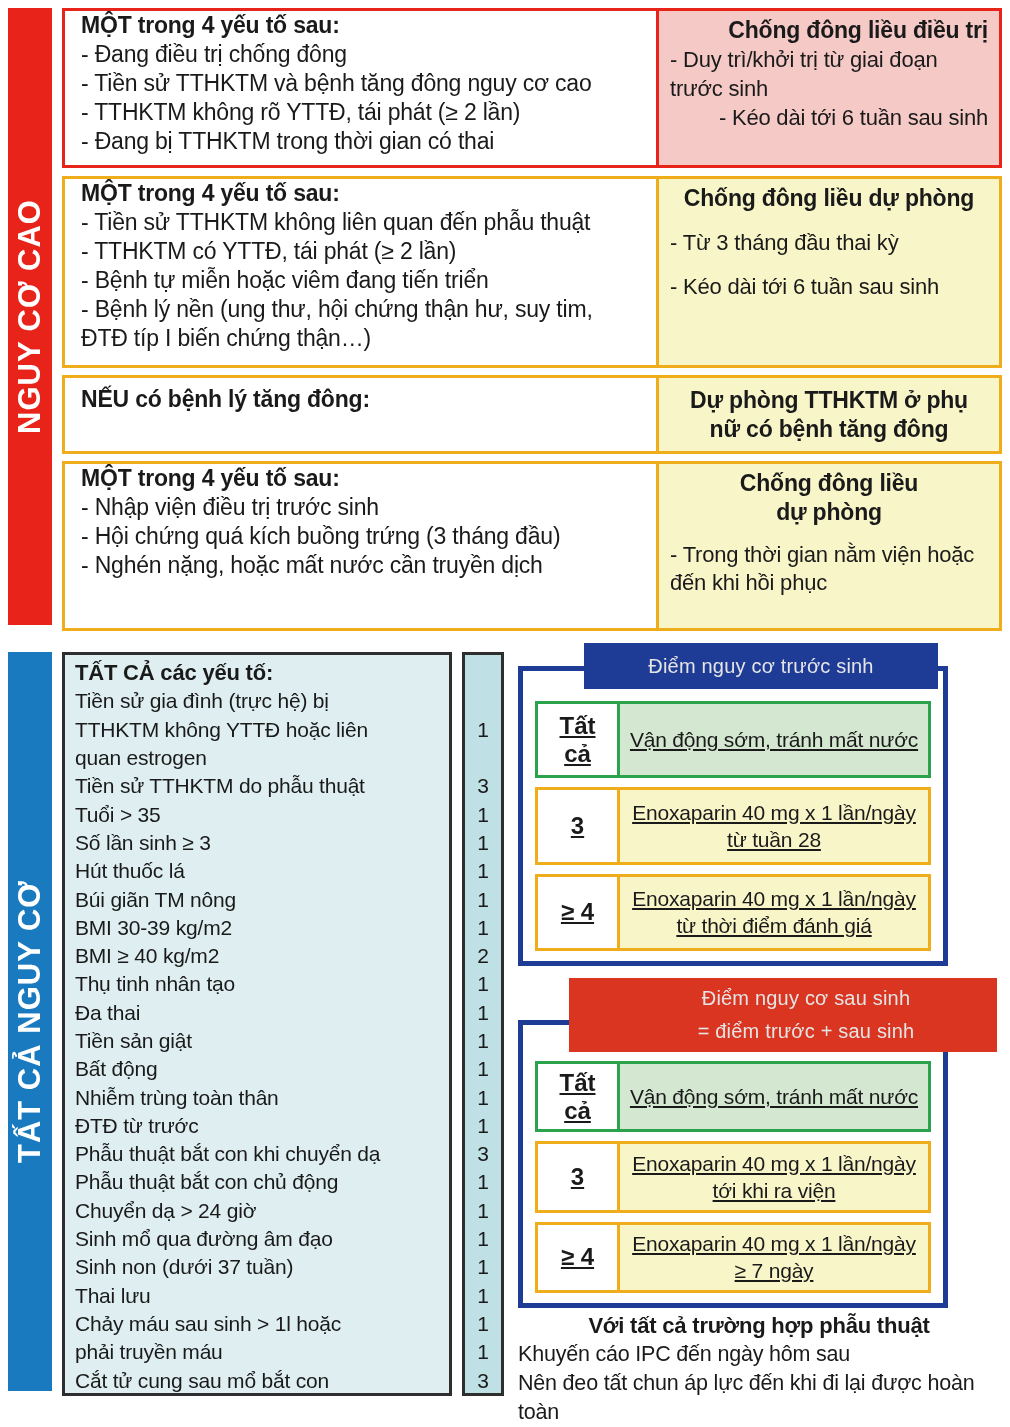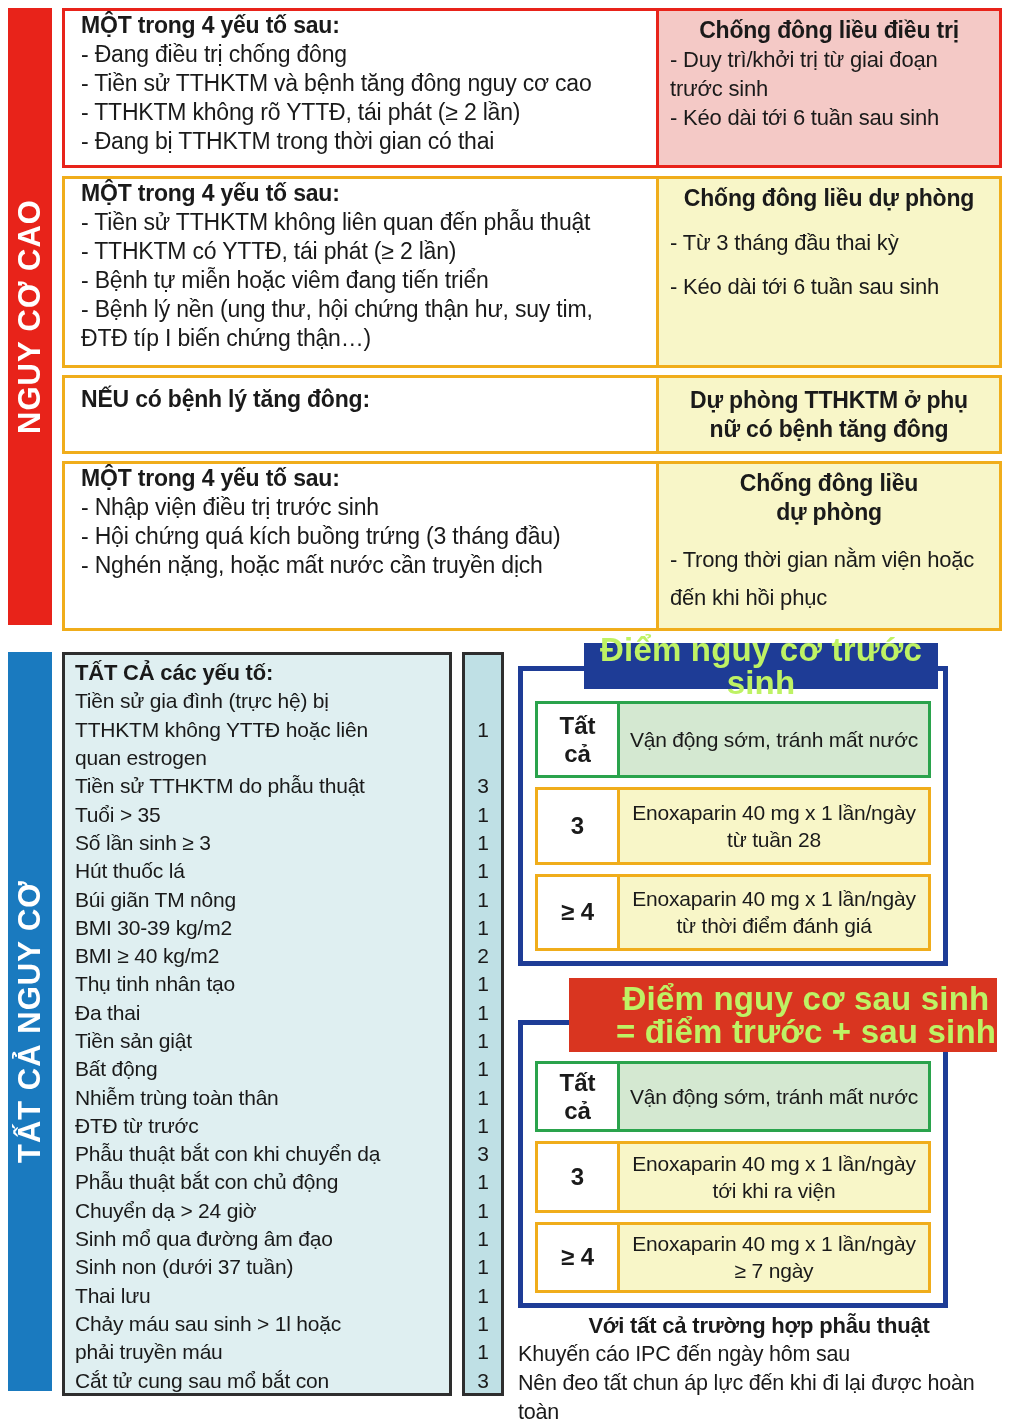--- a/index.html
+++ b/index.html
@@ -13,55 +13,55 @@
     writing-mode:vertical-rl;transform:rotate(180deg);
     color:#fff;font-weight:bold;font-size:31px;letter-spacing:1px;white-space:nowrap;
   }
   #banner-high{left:8px;top:8px;width:44px;height:617px;background:var(--red);}
   #banner-all{left:8px;top:652px;width:44px;height:739px;background:var(--banner-blue);}
 
   
   .hr-row{position:absolute;left:62px;width:940px;border:3px solid;display:flex;box-sizing:border-box;background:#fff;}
   .theme-red{border-color:var(--red);}
   .theme-red .hr-left{border-right-color:var(--red);}
-  .theme-red .hr-action{background:var(--pink);}
+  .theme-red .hr-action{background:var(--pink);align-items:flex-end;}
   .theme-yellow{border-color:var(--gold);}
   .theme-yellow .hr-left{border-right-color:var(--gold);}
   .theme-yellow .hr-action{background:var(--pale-yellow);}
   .hr-left{width:594px;border-right:3px solid;padding:0 14px 4px 16px;box-sizing:border-box;font-size:23px;line-height:29px;letter-spacing:-0.2px;}
   .hr-action{flex:1;padding:5px 11px;font-size:22px;line-height:29px;letter-spacing:-0.2px;display:flex;flex-direction:column;}
   .hr-action.center-v{justify-content:center;}
   .hr-title{font-weight:bold;}
   .hr-action-title{font-weight:bold;text-align:center;font-size:23px;}
   .hr-idx-0{top:8px;height:160px;}
   .hr-idx-1{top:176px;height:192px;}
   .hr-idx-2{top:375px;height:79px;}
   .hr-idx-3{top:461px;height:170px;}
   .hr-idx-2 .hr-left{line-height:33px;padding-top:5px;}
   .hr-idx-1 .hr-action .hr-item{margin-top:15px;}
-  .hr-idx-3 .hr-action .hr-item{margin-top:14px;line-height:38px;}
+  .hr-idx-3 .hr-action .hr-item{margin-top:14px;line-height:28px;}
 
   
   #factors{position:absolute;left:62px;top:652px;width:442px;height:744px;}
   #factors-main-bg{position:absolute;left:0;top:0;width:390px;height:744px;background:var(--cyan);border:3px solid #2e2e2e;box-sizing:border-box;}
   #factors-score-bg{position:absolute;left:400px;top:0;width:42px;height:744px;background:var(--cyan-dark);border:3px solid #2e2e2e;box-sizing:border-box;}
   #factor-rows{position:absolute;left:0;top:0;width:442px;padding-top:7px;border-radius:32px;}
   .f-row{display:flex;height:28.3px;align-items:center;}
   .f-text{width:390px;padding:0 6px 0 13px;box-sizing:border-box;font-size:21px;letter-spacing:-0.2px;white-space:nowrap;}
   .f-text.bold{font-weight:bold;font-size:22px;}
   .f-score{width:42px;margin-left:10px;text-align:center;font-size:21px;}
 
   
-  .panel-header{position:absolute;color:#bef264;font-weight:bold;font-size:33px;line-height:33px;display:flex;flex-direction:column;align-items:center;justify-content:center;text-align:center;z-index:2;letter-spacing:0.2px;}
+  .panel-header{position:absolute;color:#e5e5e5;font-weight:normal;font-size:20px;line-height:33px;display:flex;flex-direction:column;align-items:center;justify-content:center;text-align:center;z-index:2;letter-spacing:0.2px;}
   #antenatal-header{left:584px;top:643px;width:354px;height:46px;background:var(--dark-blue);}
   #postnatal-header{left:569px;top:978px;width:382px;height:74px;background:var(--header-red);padding-left:46px;}
   .panel-box{position:absolute;border:5px solid var(--dark-blue);background:#fff;box-sizing:border-box;display:flex;flex-direction:column;z-index:1;}
   #antenatal-box{left:518px;top:666px;width:430px;height:300px;padding:30px 12px 10px;}
   #postnatal-box{left:518px;top:1020px;width:430px;height:288px;padding:36px 12px 10px;}
-  .panel-row{flex:1;display:flex;margin-top:9px;border:3px solid;box-sizing:border-box;}
+  .panel-row{flex:1;display:flex;margin-top:9px;border:3px solid;box-sizing:border-box;text-decoration:underline;}
   .panel-row:first-child{margin-top:0;}
   .panel-row.green{border-color:var(--green);}
   .panel-row.green .p-content{background:var(--green-bg);}
   .panel-row.yellow{border-color:var(--gold);}
   .panel-row.yellow .p-content{background:var(--pale-yellow);}
   .p-label{width:82px;background:#fff;border-right:3px solid;border-color:inherit;display:flex;align-items:center;justify-content:center;font-weight:bold;font-size:24px;text-align:center;padding:0 8px;box-sizing:border-box;}
   .p-content{flex:1;display:flex;flex-direction:column;align-items:center;justify-content:center;font-size:21px;line-height:27px;text-align:center;letter-spacing:-0.2px;}
 
   
   #surgery-note{position:absolute;left:518px;top:1311px;width:482px;font-size:21.5px;line-height:29px;letter-spacing:-0.2px;}

